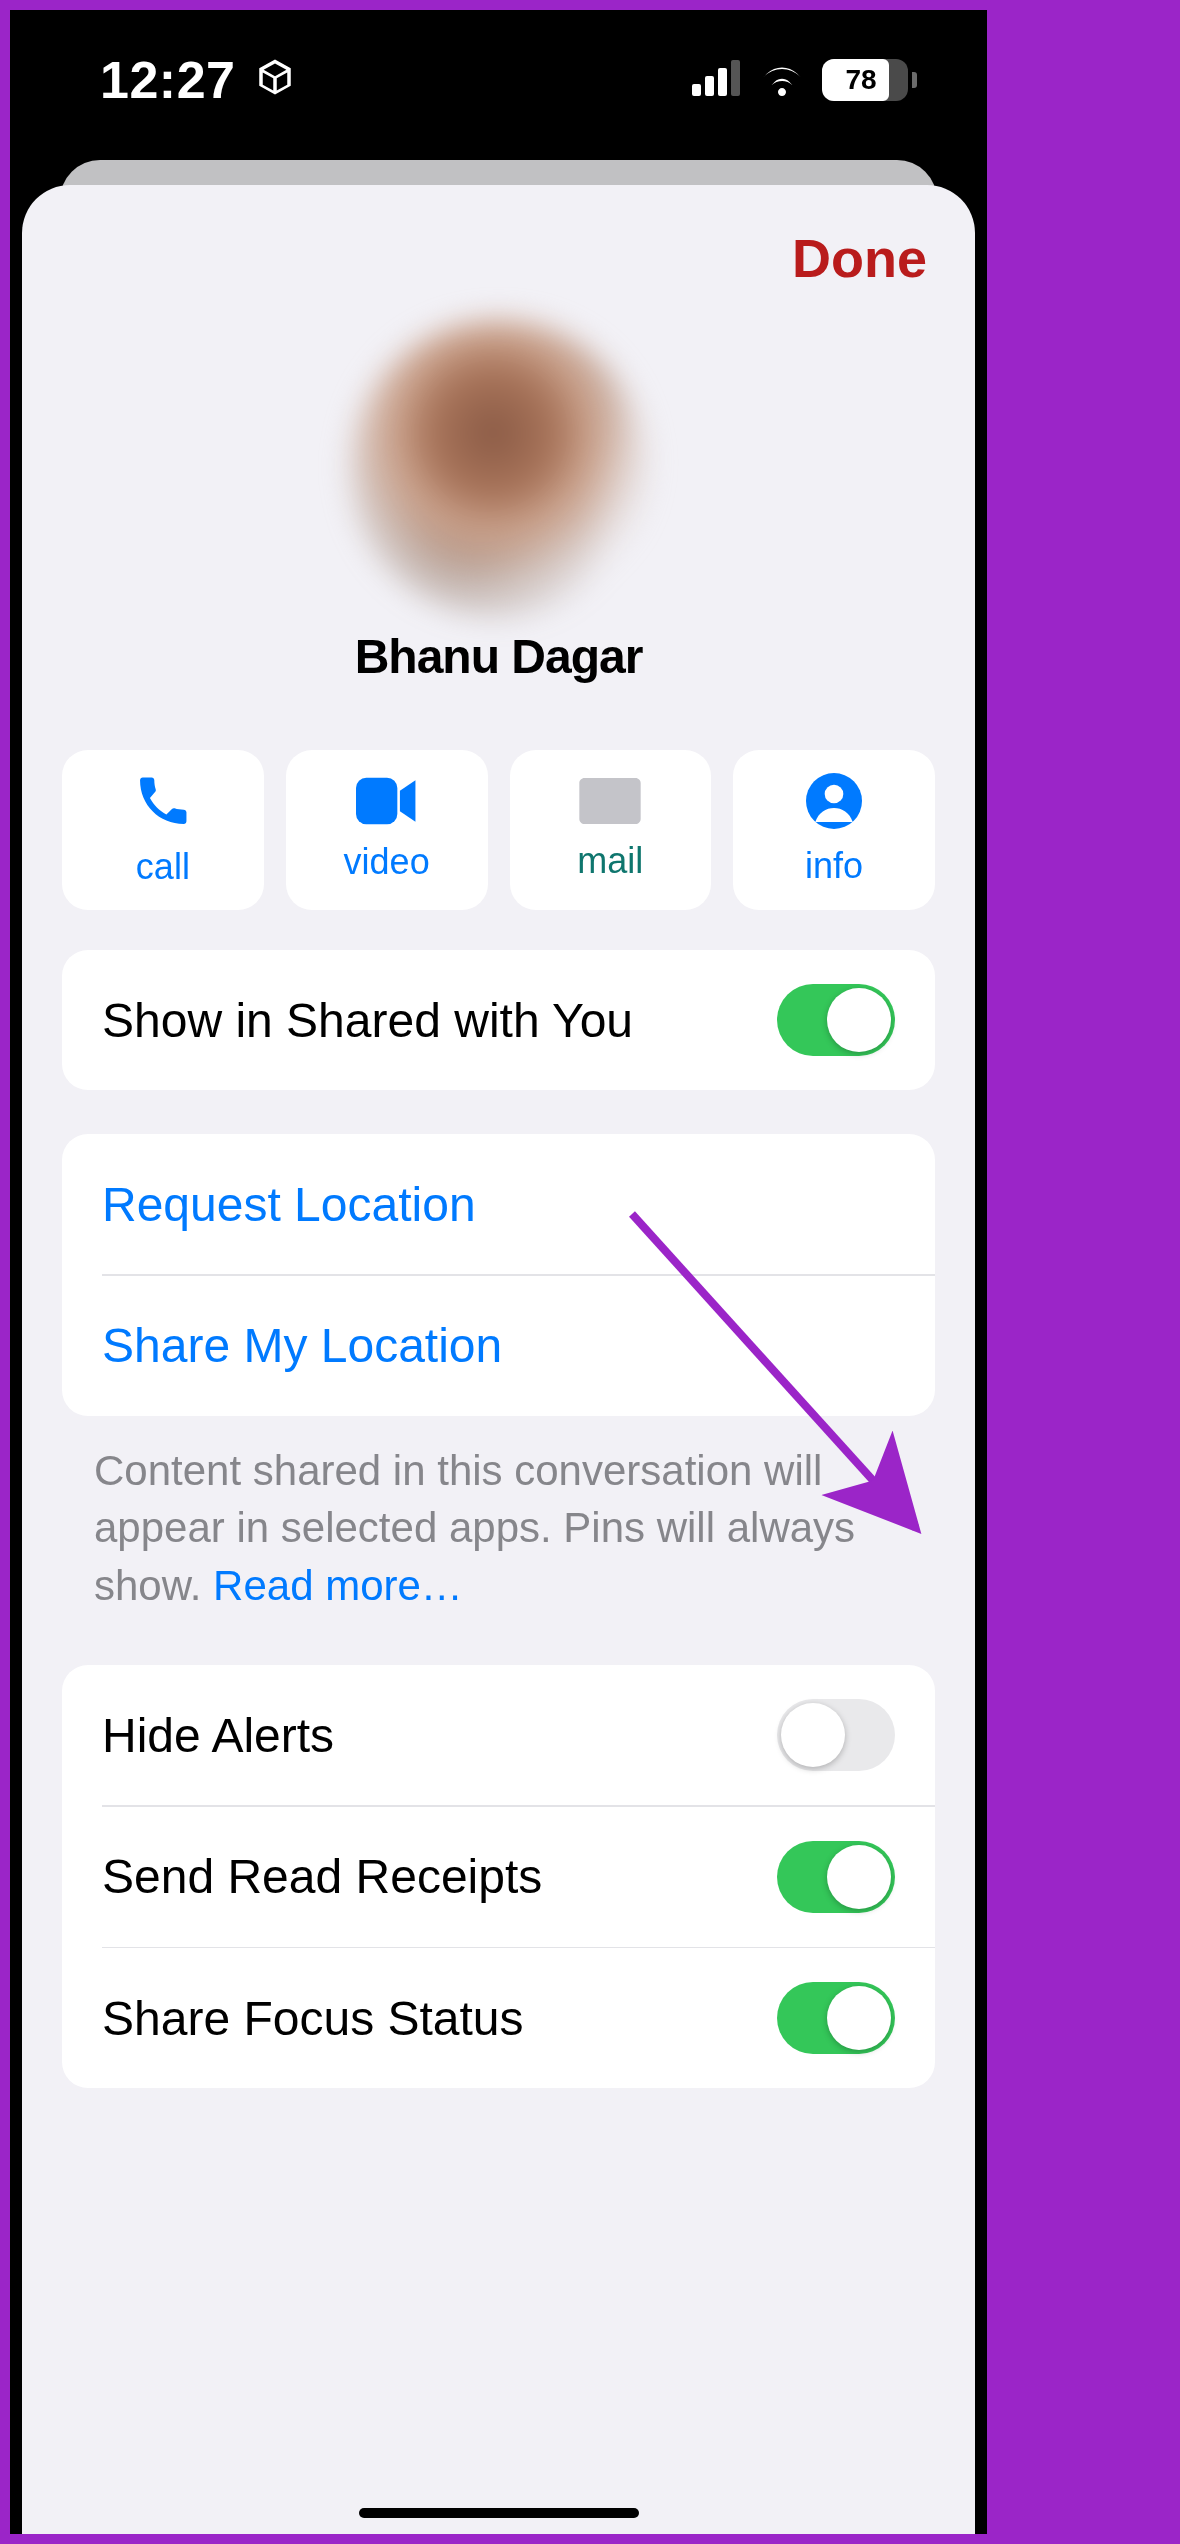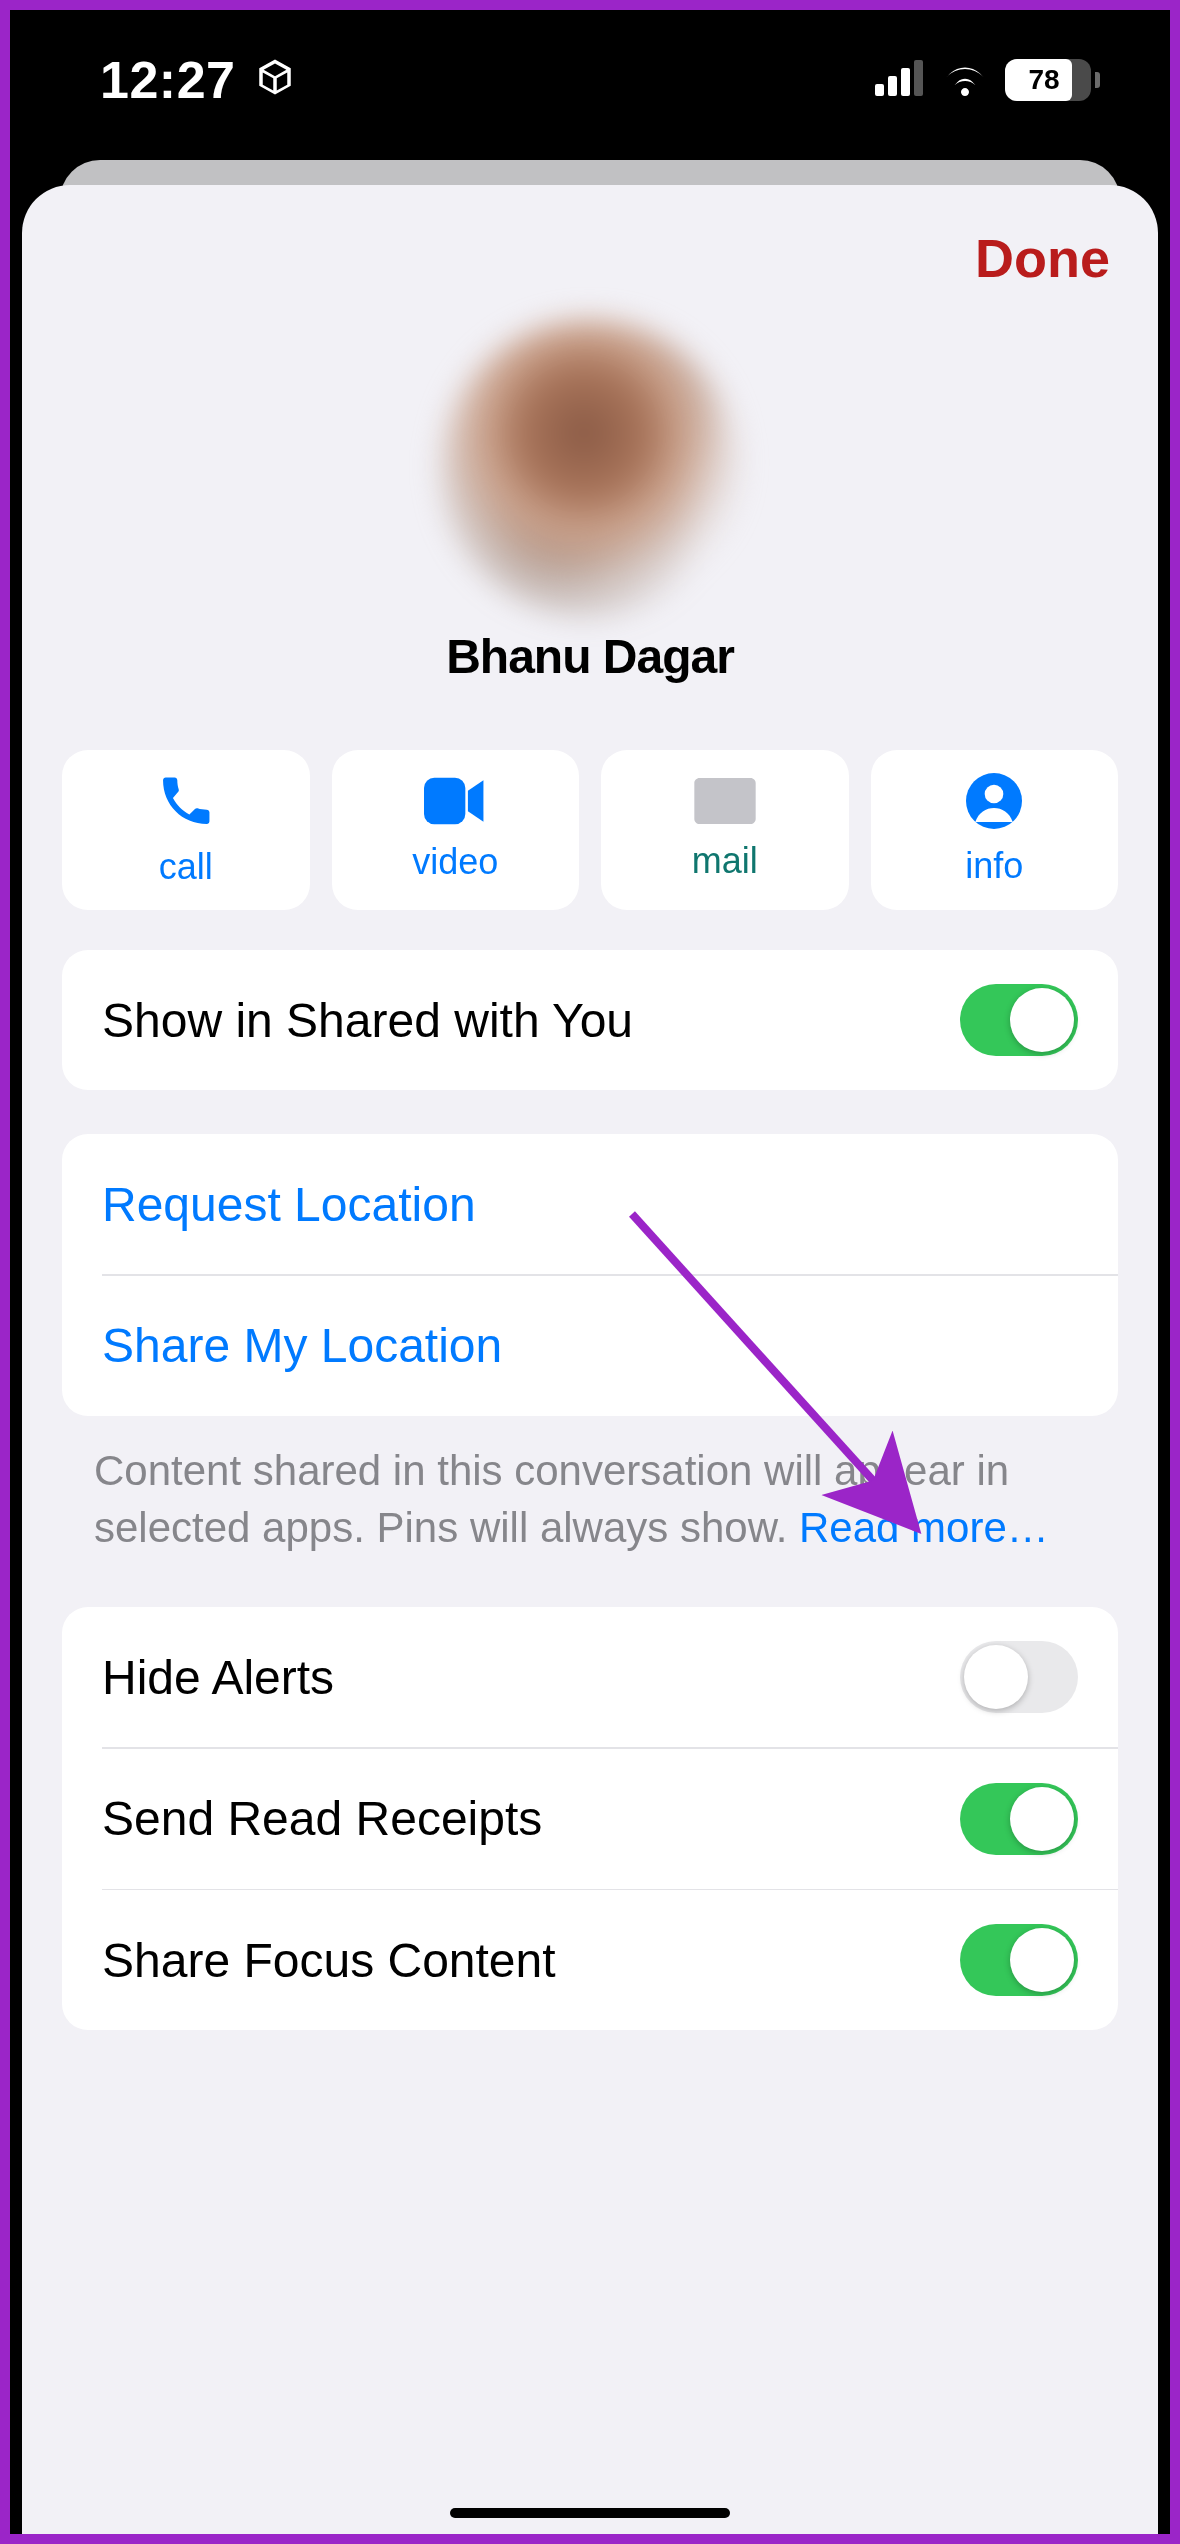--- a/index.html
+++ b/index.html
@@ -3,21 +3,21 @@
 <meta charset="utf-8">
 <style>
   * { box-sizing: border-box; margin: 0; padding: 0; }
   html, body { width: 1180px; height: 2544px; }
   body {
     font-family: -apple-system, "SF Pro Text", "Helvetica Neue", Arial, sans-serif;
     background: #9b25c8;
     overflow: hidden;
   }
   .frame {
-    position: absolute; left: 10px; top: 10px; width: 1160px; height: 2524px;
+    position: absolute; left: 10px; top: 10px; width: 977px; height: 2524px;
     background: #000; overflow: hidden;
   }
 
   .status-bar {
     position: relative; height: 140px; background: #000; color: #fff;
     display: flex; align-items: center; justify-content: space-between;
     padding: 0 70px 0 90px;
   }
   .status-left { display: flex; align-items: center; gap: 18px; font-size: 52px; font-weight: 600; letter-spacing: 0.5px;}
   .status-right { display: flex; align-items: center; gap: 14px; }
@@ -234,21 +234,21 @@
       </div>
       <div class="sep"></div>
       <div class="row">
         <span class="label">Send Read Receipts</span>
         <span class="toggle on">
             <span class="knob"></span>
           </span>
       </div>
       <div class="sep"></div>
       <div class="row">
-        <span class="label">Share Focus Content</span>
+        <span class="label">Share Focus Status</span>
         <span class="toggle on">
             <span class="knob"></span>
           </span>
       </div>
     </div>
 
 
     <div class="home-indicator"></div>
   </div>
 

